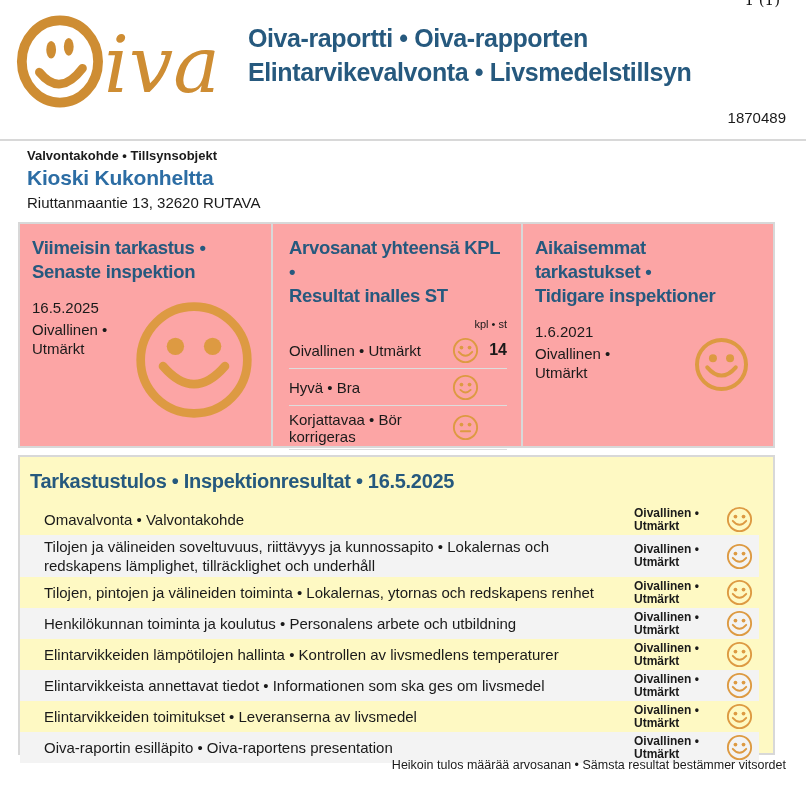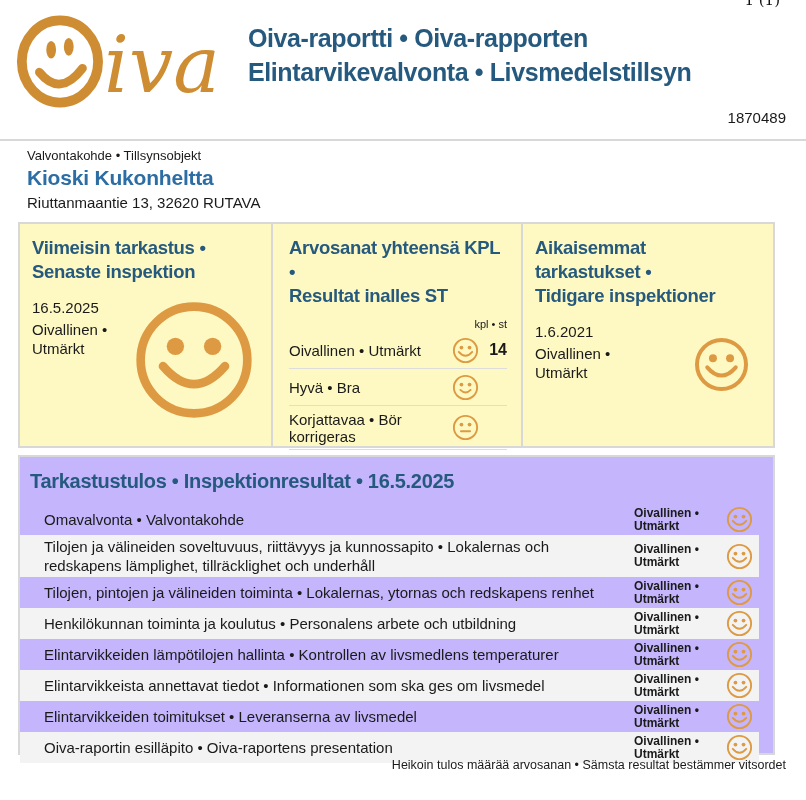--- a/index.html
+++ b/index.html
@@ -6,46 +6,46 @@
   #page{position:relative;width:806px;height:800px;background:#fff;overflow:hidden;
         font-family:"Liberation Sans",sans-serif;color:#1a1a1a;}
   .page-num{position:absolute;top:-9px;right:26px;font-family:"DejaVu Serif",serif;font-size:15px;color:#111;}
   .logo{position:absolute;left:14px;top:13px;width:220px;height:97px;color:#CE8D33;}
   .logo svg{width:100%;height:100%;}
   .titles{position:absolute;left:248px;top:21px;color:#26597E;font-weight:bold;
           font-size:25px;line-height:34px;letter-spacing:-0.4px;}
   .report-num{position:absolute;top:109px;right:20px;font-size:15px;color:#1a1a1a;}
   .divider{position:absolute;top:139px;left:0;width:806px;height:2px;background:#D8D8D8;}
   .estab{position:absolute;top:148px;left:27px;}
-  .estab-label{font-size:13px;font-weight:normal;}
+  .estab-label{font-size:13px;font-weight:bold;}
   .estab-name{font-size:21px;font-weight:bold;color:#2C6DA4;margin-top:3px;letter-spacing:-0.2px;}
   .estab-addr{font-size:15px;margin-top:4px;}
   .summary{position:absolute;top:222px;left:18px;width:757px;height:226px;box-sizing:border-box;
-           border:2px solid #D8D8D8;display:flex;background:#fef9c3;justify-content:space-between;}
+           border:2px solid #D8D8D8;display:flex;background:#fca5a5;justify-content:space-between;}
   .col{box-sizing:border-box;padding:12px 10px 10px 12px;}
   .col1{width:253px;border-right:2px solid #D8D8D8;}
   .col2{width:250px;border-right:2px solid #D8D8D8;padding:12px 14px 10px 16px;}
   .col3{flex:1;padding-right:23px;}
   .col-title{color:#26597E;font-weight:bold;font-size:18.5px;line-height:24px;letter-spacing:-0.3px;}
   .latest-body{display:flex;margin-top:14px;}
   .latest-text{width:96px;font-size:15px;line-height:19px;}
   .date{font-weight:normal;margin-bottom:3px;font-size:15px;}
   .smiley{display:inline-block;line-height:0;}
   .smiley svg{width:100%;height:100%;}
   .smiley-xl{width:124px;height:124px;margin-left:4px;margin-top:0px;}
   .smiley-md{width:57px;height:57px;margin-top:14px;}
   .smiley-sm{width:27px;height:27px;}
   .unit{ text-align:right;font-size:11px;margin-top:10px;margin-bottom:2px;}
   .grade-row{display:flex;align-items:center;padding:4.5px 0;}
   .grade-row + .grade-row{border-top:1px solid #DDDDDD;}
   .grade-label{flex:1;font-size:15px;}
   .count{width:28px;text-align:right;font-weight:bold;font-size:16px;}
   .prev-body{display:flex;justify-content:space-between;margin-top:14px;}
   .results{position:absolute;top:455px;left:18px;width:757px;height:300px;box-sizing:border-box;
-           border:2px solid #D8D8D8;background:#c4b5fd;}
+           border:2px solid #D8D8D8;background:#fef9c3;}
   .results-title{color:#26597E;font-weight:bold;font-size:20px;letter-spacing:-0.3px;
                  margin:13px 10px 11px 10px;}
   .rows{margin-right:14px;}
   .result-row{display:flex;align-items:center;min-height:29px;padding:2px 6px 2px 24px;box-sizing:border-box;}
   .result-row:nth-child(even){background:#F3F3F3;}
   .item{flex:1;font-size:15px;line-height:19px;padding-right:26px;}
   .rgrade{width:92px;font-size:12px;font-weight:bold;line-height:13px;}
   .footer-note{position:absolute;top:758px;right:20px;font-size:12.5px;color:#1a1a1a;}
 </style>
 </head>

